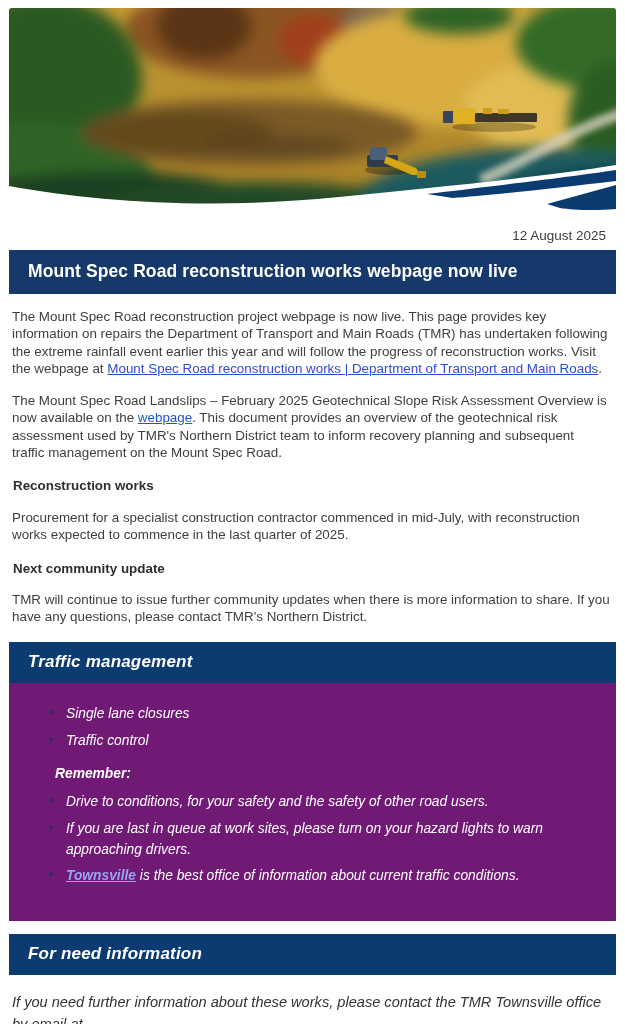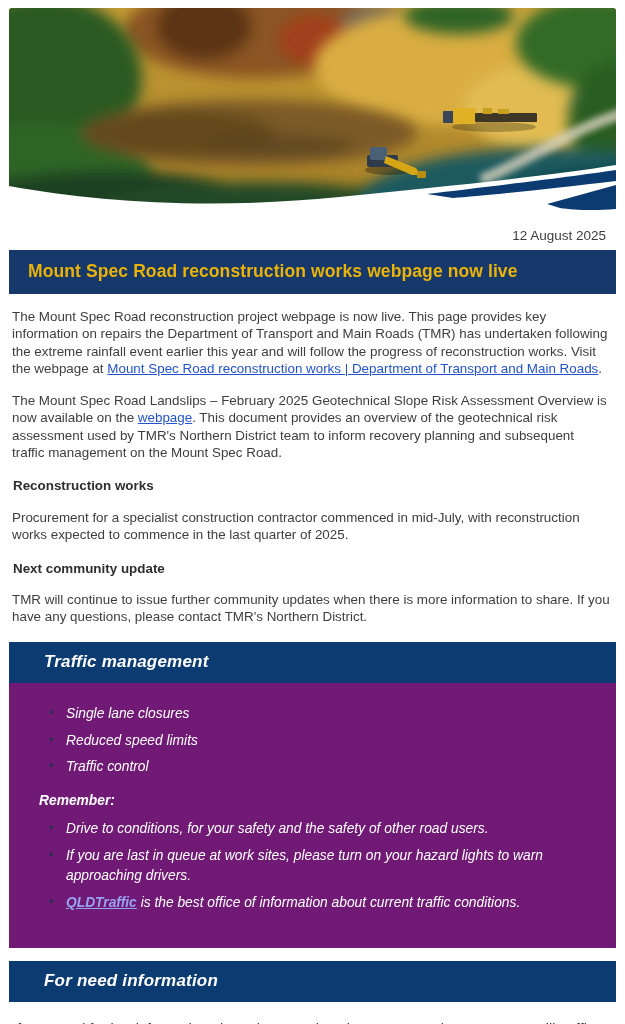--- a/index.html
+++ b/index.html
@@ -7,38 +7,38 @@
   .container{margin:0 9px;}
 
   
   .hero{margin-top:8px;height:207px;border-radius:3px 3px 0 0;overflow:hidden;line-height:0;}
   .hero svg{display:block;}
 
   
   .date-row{text-align:right;padding:13px 10px 7px 0;font-size:13.5px;color:#3d3d3d;}
 
   
-  .header-bar{background:#17386a;color:#eab308;font-weight:bold;font-size:17.5px;
+  .header-bar{background:#17386a;color:#ffffff;font-weight:bold;font-size:17.5px;
               padding:11px 14px 12px 19px;letter-spacing:.1px;}
   .section-bar{background:#0c3b72;color:#ffffff;font-weight:bold;font-style:italic;
-               font-size:17px;padding:10px 14px 11px 35px;letter-spacing:.2px;}
+               font-size:17px;padding:10px 14px 11px 19px;letter-spacing:.2px;}
 
   
   .body-copy{padding:14px 6px 2px 3px;font-size:13.4px;line-height:1.3;color:#3e3e3e;}
   .body-copy p{margin:0 0 14px 0;}
   .body-copy h3{margin:16px 0 14px 1px;font-size:13.4px;color:#2e2e2e;}
   a.lnk{color:#2353cc;text-decoration:underline;cursor:pointer;}
 
   
   .orange{background:#701a75;color:#ffffff;font-style:italic;font-size:13.8px;
           padding:21px 24px 28px 30px;}
   .orange ul{list-style:none;margin:0;padding:0 0 0 10px;}
   .orange li{position:relative;padding-left:17px;margin-bottom:6px;line-height:1.5;font-weight:500;}
   .orange li::before{content:"\2022";position:absolute;left:0;top:0;color:#26304f;font-size:12px;}
-  .remember{font-weight:bold;margin:15px 0 11px 0;}
+  .remember{font-weight:bold;margin:15px 0 11px 16px;}
   a.lnk-light{color:#97a3f2;font-weight:bold;text-decoration:underline;cursor:pointer;}
 
   .gap{height:13px;background:#ffffff;}
 
   
   .info-body{font-style:italic;color:#333333;font-size:14.6px;line-height:1.5;
              padding:17px 10px 18px 3px;}
   .info-body p{margin:0 0 16px 0;}
 </style>
 </head>
@@ -142,28 +142,27 @@
     <h3>Next community update</h3>
     <p>TMR will continue to issue further community updates when there is more information to share. If you have any questions, please contact TMR's Northern District.</p>
   </div>
 
   <div class="section-bar">
     <span>Traffic management</span>
   </div>
   <div class="orange">
     <ul>
       <li>Single lane closures</li>
-      <li>Reduced speed limits</li>
       <li>Traffic control</li>
     </ul>
     <div class="remember">Remember:</div>
     <ul>
       <li>Drive to conditions, for your safety and the safety of other road users.</li>
       <li>If you are last in queue at work sites, please turn on your hazard lights to warn approaching drivers.</li>
-      <li><a class="lnk-light">QLDTraffic</a><span> is the best office of information about current traffic conditions.</span></li>
+      <li><a class="lnk-light">Townsville</a><span> is the best office of information about current traffic conditions.</span></li>
     </ul>
   </div>
 
   <div class="gap"></div>
 
   <div class="section-bar">
     <span>For need information</span>
   </div>
   <div class="info-body">
     <p><span>If you need further information about these works, please contact the TMR Townsville office by email at </span></p>

